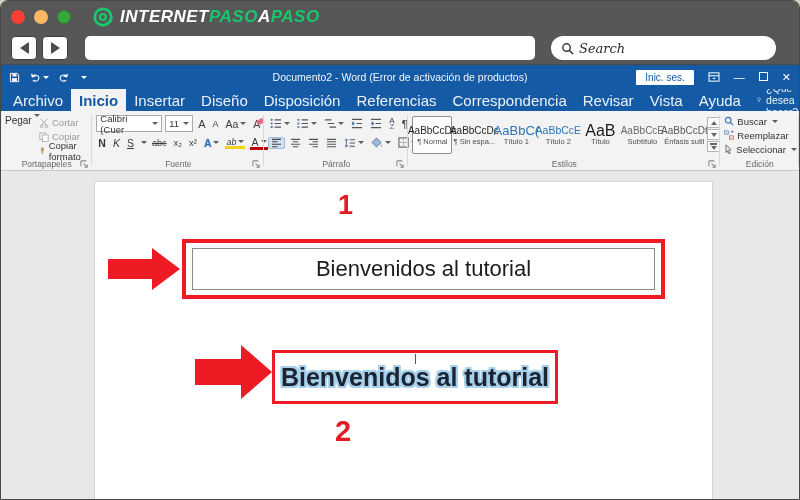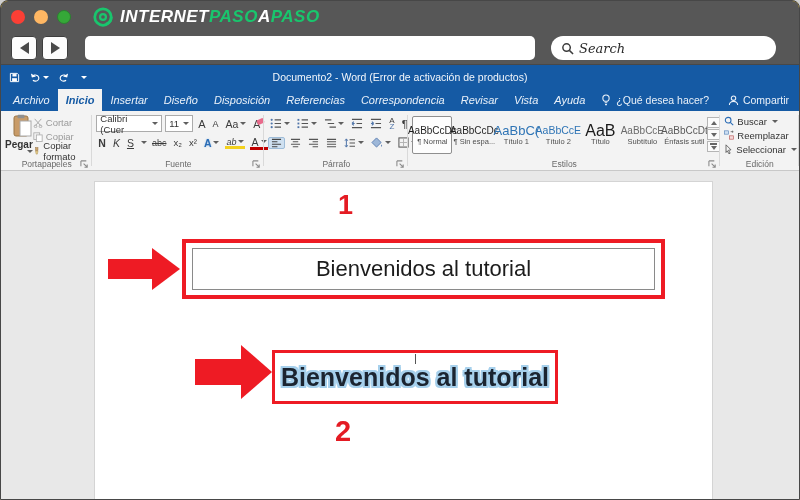--- a/index.html
+++ b/index.html
@@ -32,39 +32,39 @@
   .qat { display:flex; align-items:center; gap:9px; }
   .qat .qbtn { display:flex; align-items:center; cursor:pointer; }
   .doc-title { position:absolute; left:0; right:0; text-align:center; font-size:10.5px; color:#f2f6fb; pointer-events:none; }
   .tb-right { margin-left:auto; display:flex; align-items:center; gap:14px; z-index:1; }
   .signin { background:#ffffff; color:#155aa4; font-size:10px; padding:2px 9px; border:none; border-radius:1px; cursor:pointer; }
   .wc { font-size:11px; color:#fff; cursor:pointer; line-height:1; }
   .restore-box { width:9px; height:9px; border:1px solid #fff; display:inline-block; }
 
   
   .tabsrow { height:22px; background:#155aa4; display:flex; align-items:stretch; padding-left:4px; flex:0 0 auto; }
-  .rtab { color:#eaf1f9; font-size:11px; padding:0 8px; display:flex; align-items:center; cursor:pointer;font-style:italic; }
+  .rtab { color:#eaf1f9; font-size:15px; padding:0 8px; display:flex; align-items:center; cursor:pointer; }
   .rtab.active { background:#f3f3f3; color:#155aa4; font-weight:bold; }
   .tellme { display:flex; align-items:center; color:#eaf1f9; font-size:10.5px; padding:0 8px; gap:5px; cursor:pointer; }
   .share { margin-left:auto; display:flex; align-items:center; color:#eaf1f9; font-size:10.5px; padding:0 10px; gap:4px; cursor:pointer; }
 
   
   .ribbon { height:60px; background:#f3f3f3; border-bottom:1px solid #c8c8c8; display:flex; flex:0 0 auto; position:relative; }
   .rgroup { position:relative; height:100%; padding:3px 2px 12px 4px; }
   .rgroup:after { content:""; position:absolute; right:0; top:4px; bottom:4px; width:1px; background:#d9d9d9; }
   .glabel { position:absolute; bottom:1px; left:0; right:0; text-align:center; font-size:8.5px; color:#696969; }
   .launcher { position:absolute; bottom:1px; right:3px; width:9px; height:9px; cursor:pointer; }
   .rowi { display:flex; align-items:center; gap:3px; height:19px; }
   .mini { font-size:10.5px; color:#3b3b3b; padding:0 2px; display:flex; align-items:center; cursor:pointer; border-radius:2px; }
   .mini.on { background:#cfe0f0; border:1px solid #9ebcd8; }
   .caret { width:0; height:0; border-left:3px solid transparent; border-right:3px solid transparent; border-top:3.5px solid #5f5f5f; display:inline-block; margin-left:2px; }
   .vbox { border:1px solid #ababab; background:#fff; font-size:9.5px; color:#333; height:17px; display:flex; align-items:center; padding:0 3px; cursor:pointer; }
 
   .g-clip { width:93px; display:flex; }
-  .paste { display:flex; flex-direction:column; align-items:flex-end; width:34px; cursor:pointer;font-weight:bold; }
+  .paste { display:flex; flex-direction:row; align-items:flex-start; width:34px; cursor:pointer; }
   .paste-label { font-size:10px; color:#333; margin-top:1px; }
   .clip-col { display:flex; flex-direction:column; justify-content:flex-start; gap:1px; padding-top:2px; }
   .clip-item { display:flex; align-items:center; gap:3px; font-size:9.5px; color:#9a9a9a; cursor:pointer; height:13px; }
   .clip-item.en { color:#333; }
 
   .g-font { width:172px; }
   .bi { font-weight:bold; } .it { font-style:italic; } .un { text-decoration:underline; }
   .st { text-decoration:line-through; font-size:9px; }
   .fx-a { color:#2b6cb5; font-weight:bold; text-shadow:0 0 2px #9cc3e8; }
   .bar-under { position:relative; padding-bottom:2px; }
@@ -175,20 +175,33 @@
         <svg width="12" height="11" viewBox="0 0 16 16" style="transform:scaleX(-1)">
           <path d="M4 7 a5 4.5 0 1 1 1 5" fill="none" stroke="#fff" stroke-width="1.6"></path>
           <path d="M2 2 l1.5 6 6-1.5 z" fill="#fff"></path>
         </svg>
       </span>
       <span class="qbtn">
           <span class="caret" style="border-top-color:#fff"></span>
         </span>
     </div>
     <div class="doc-title">Documento2 - Word (Error de activación de productos)</div>
+    <div class="tb-right">
+      <button class="signin">Inic. ses.</button>
+      <span class="wc">
+        <svg width="12" height="10" viewBox="0 0 14 12">
+          <rect x="1" y="1" width="12" height="10" fill="none" stroke="#fff" stroke-width="1.2"></rect>
+          <line x1="1" y1="4.5" x2="13" y2="4.5" stroke="#fff" stroke-width="1.2"></line>
+          <path d="M7 9 l-2 -2 h4 z" fill="#fff"></path>
+        </svg>
+      </span>
+      <span class="wc">—</span>
+      <span class="wc"><span class="restore-box"></span></span>
+      <span class="wc">✕</span>
+    </div>
   </div>
 
   <div class="tabsrow">
     <span class="rtab">Archivo</span>
     <span class="rtab active">Inicio</span>
     <span class="rtab">Insertar</span>
     <span class="rtab">Diseño</span>
     <span class="rtab">Disposición</span>
     <span class="rtab">Referencias</span>
     <span class="rtab">Correspondencia</span>

